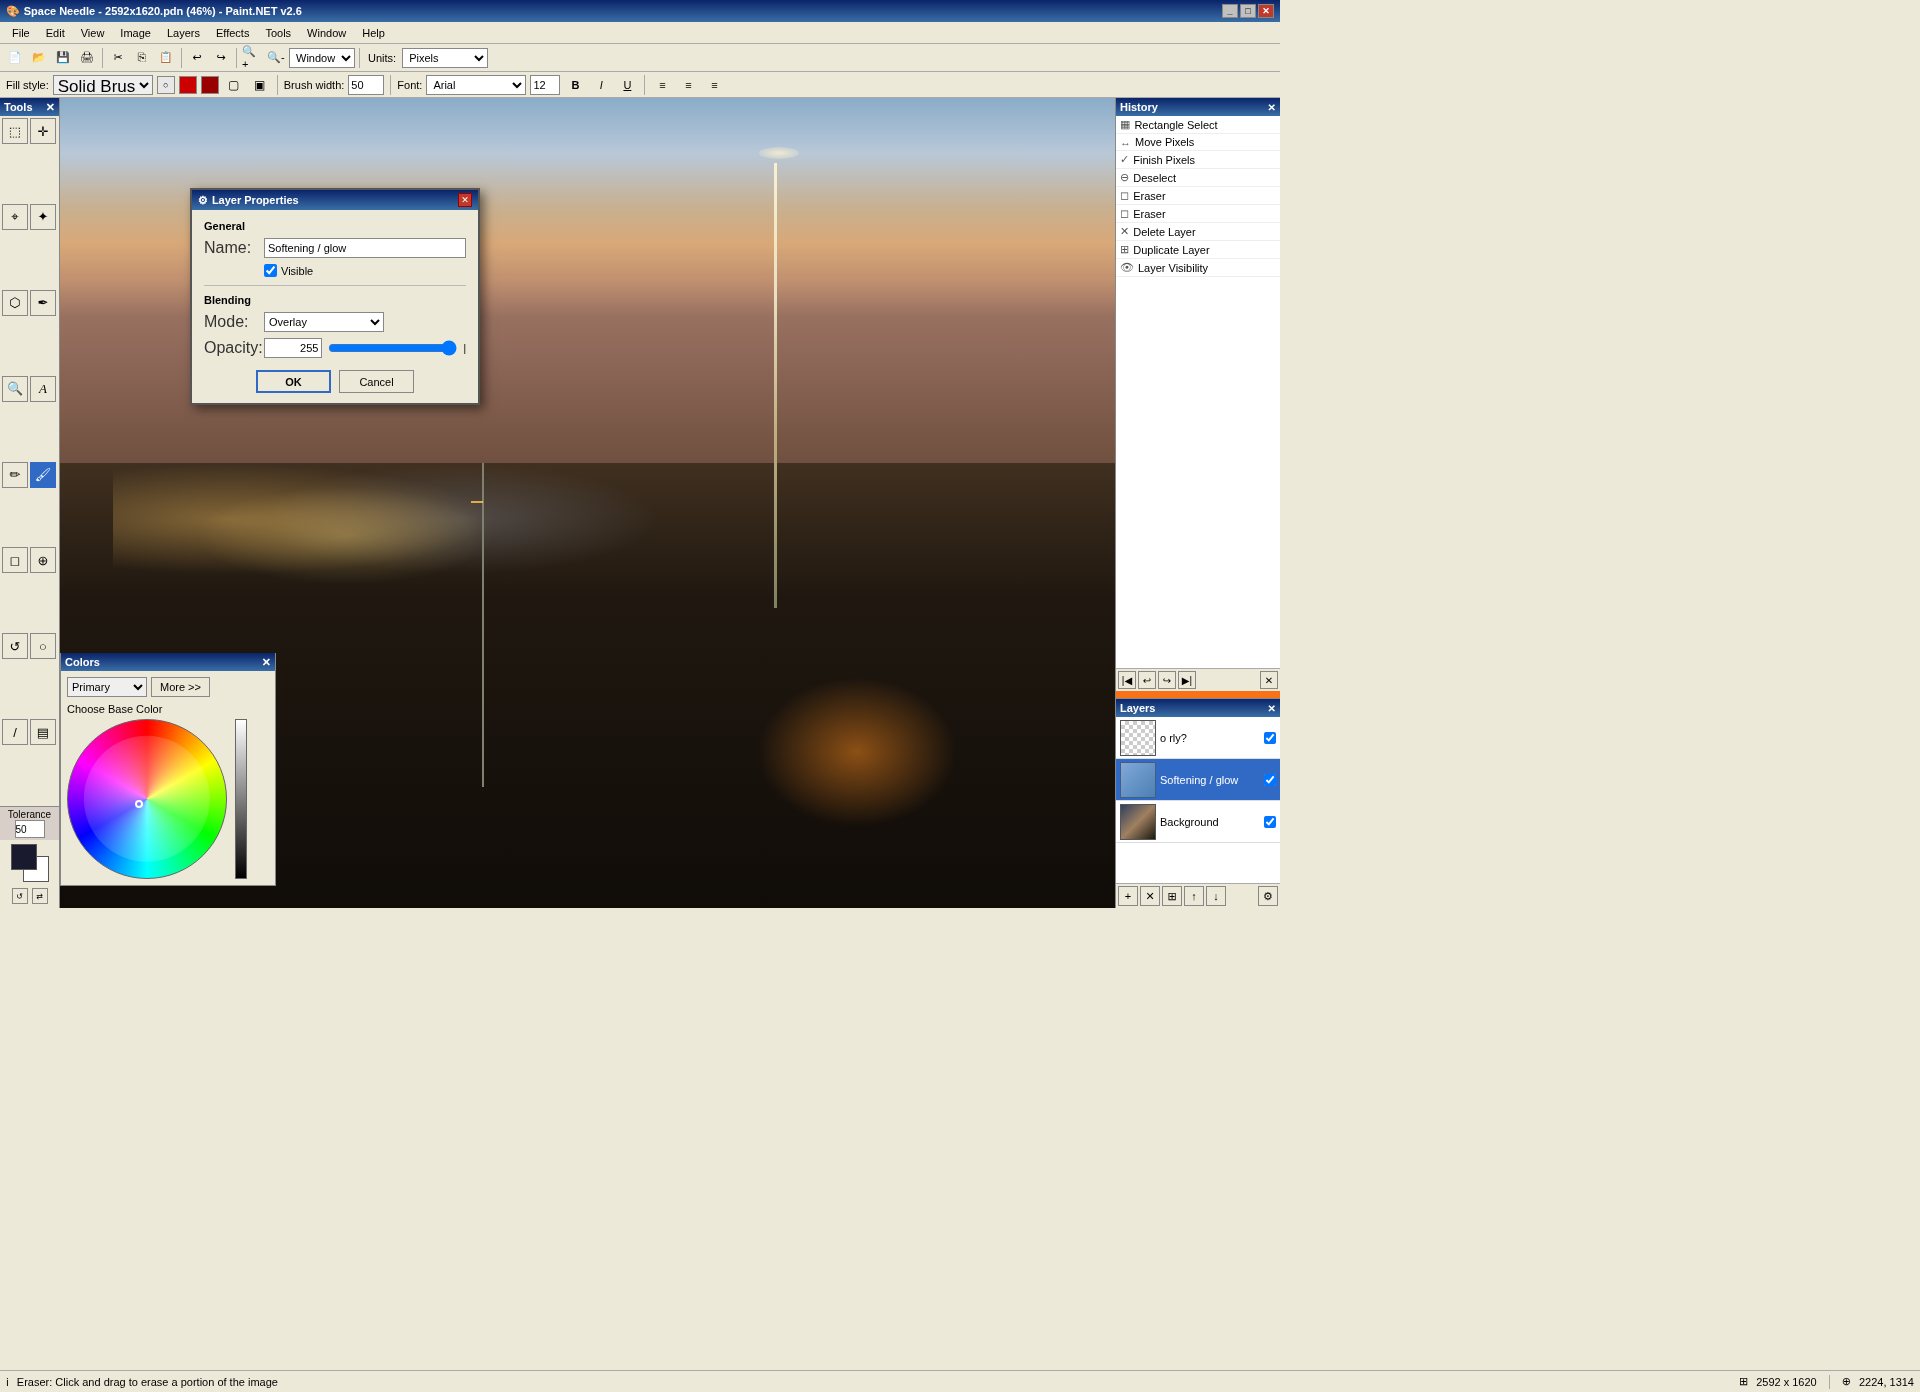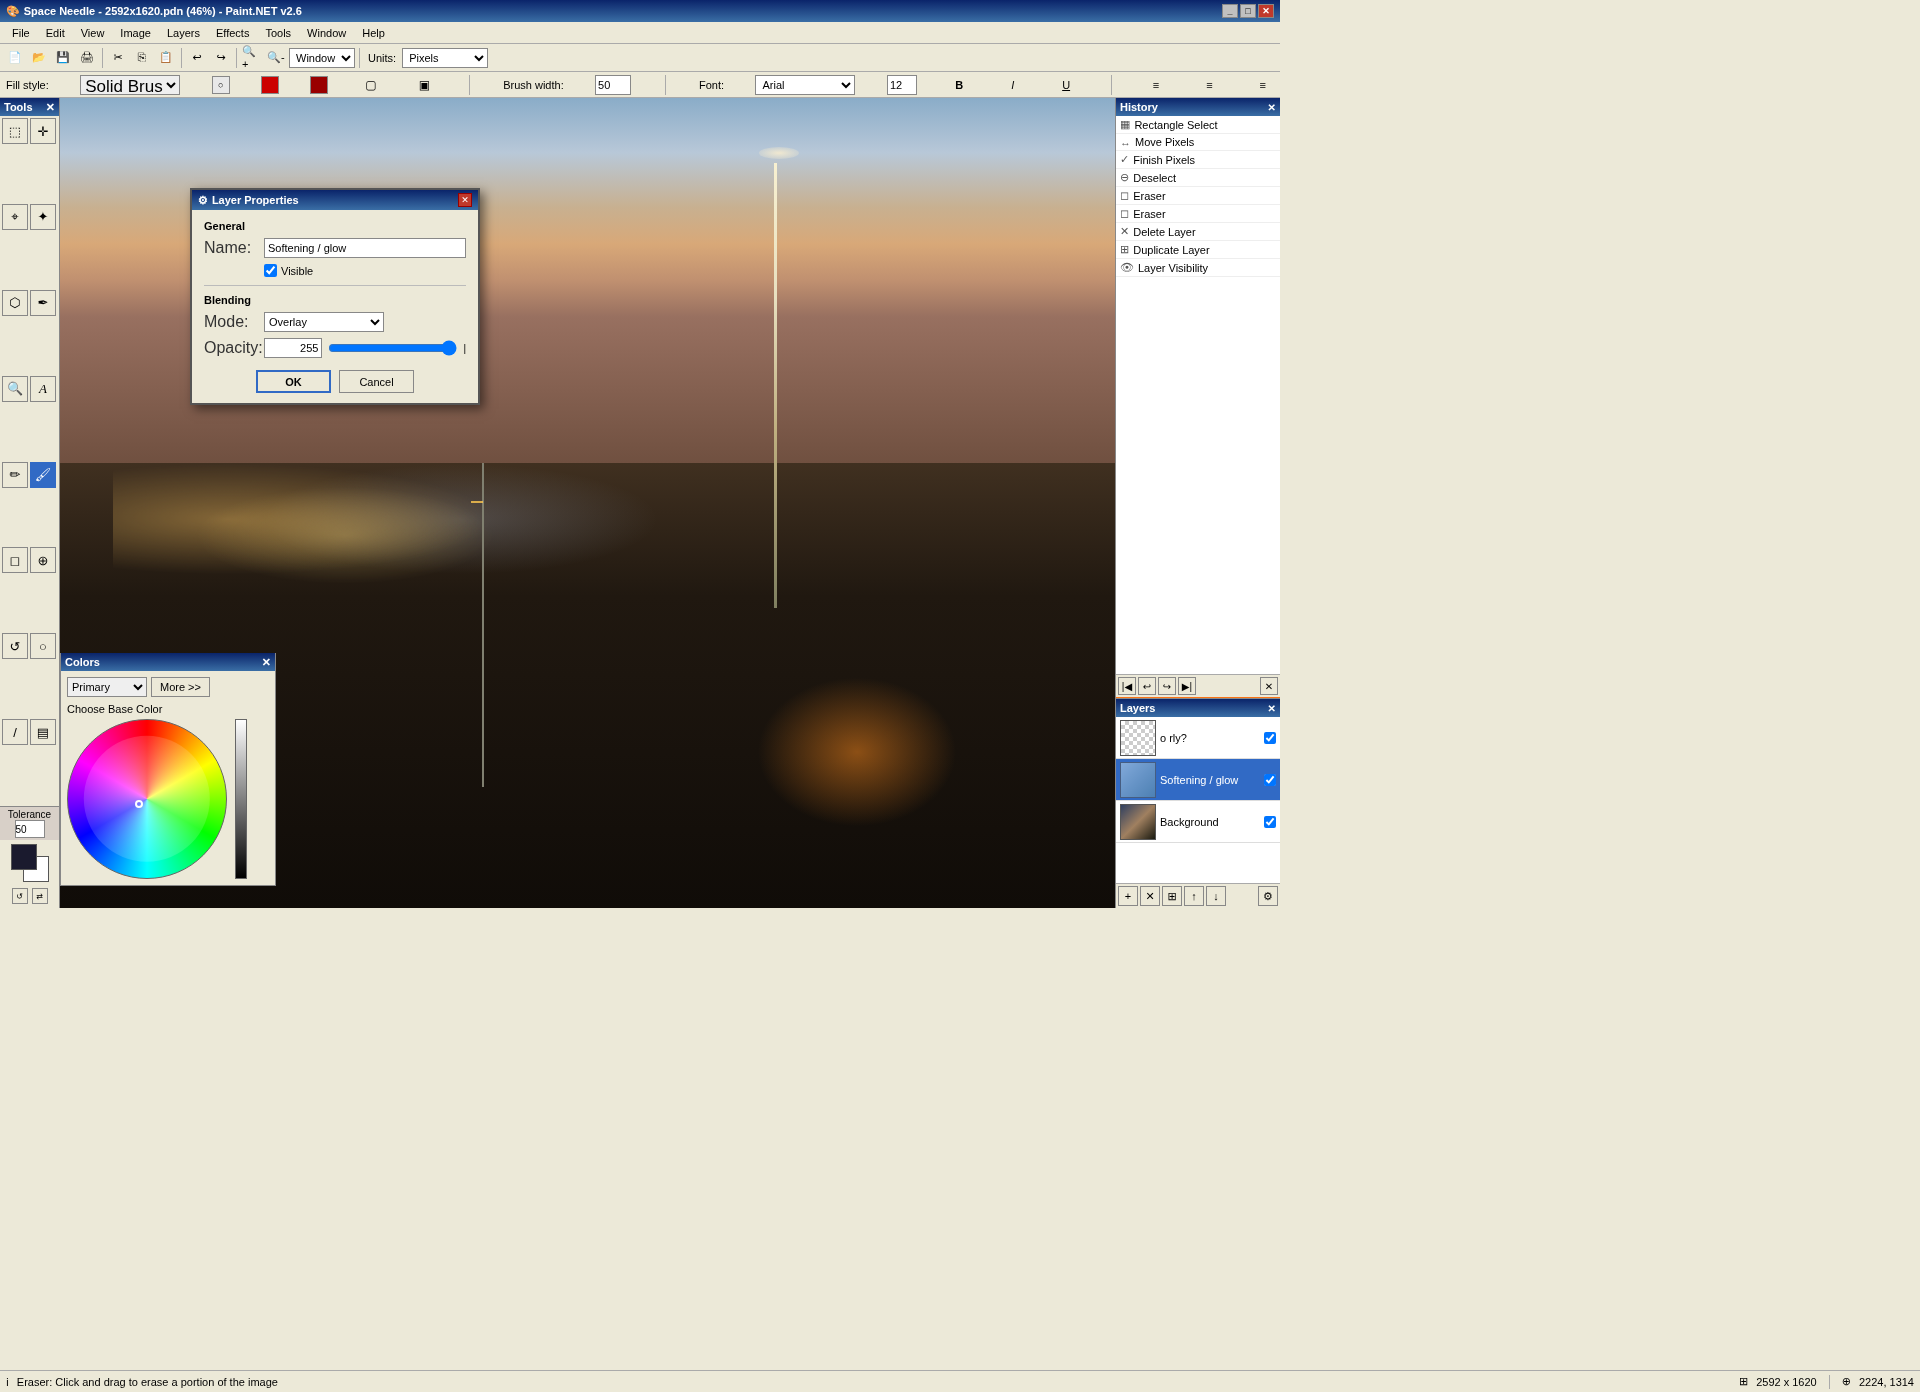--- a/index.html
+++ b/index.html
@@ -87,21 +87,20 @@
     
     #fillstyle-bar {
       background: #ece9d8;
       border-bottom: 1px solid #aaa;
       height: 26px;
       display: flex;
       align-items: center;
       padding: 0 6px;
       gap: 4px;
       font-size: 11px;
-      justify-content: space-between;
     }
     .fill-select {
       height: 20px; width: 100px;
       border: 1px solid #888;
       font-size: 17px;
     }
     .fill-input { width: 36px; height: 20px; border: 1px solid #888; font-size: 11px; padding: 0 2px; }
 
     
     #main-area {
@@ -204,21 +203,21 @@
       background: #ece9d8;
       border-left: 1px solid #888;
       display: flex;
       flex-direction: column;
       flex-shrink: 0;
     }
 
     
     #history-panel {
       flex: 1;
-      border-bottom: 1px solid #f97316;
+      border-bottom: 7px solid #f97316;
       display: flex;
       flex-direction: column;
       min-height: 0;
     }
     .panel-header {
       background: linear-gradient(to bottom, #0a246a, #3a6ea5);
       color: white;
       font-size: 11px;
       font-weight: bold;
       padding: 2px 4px;

